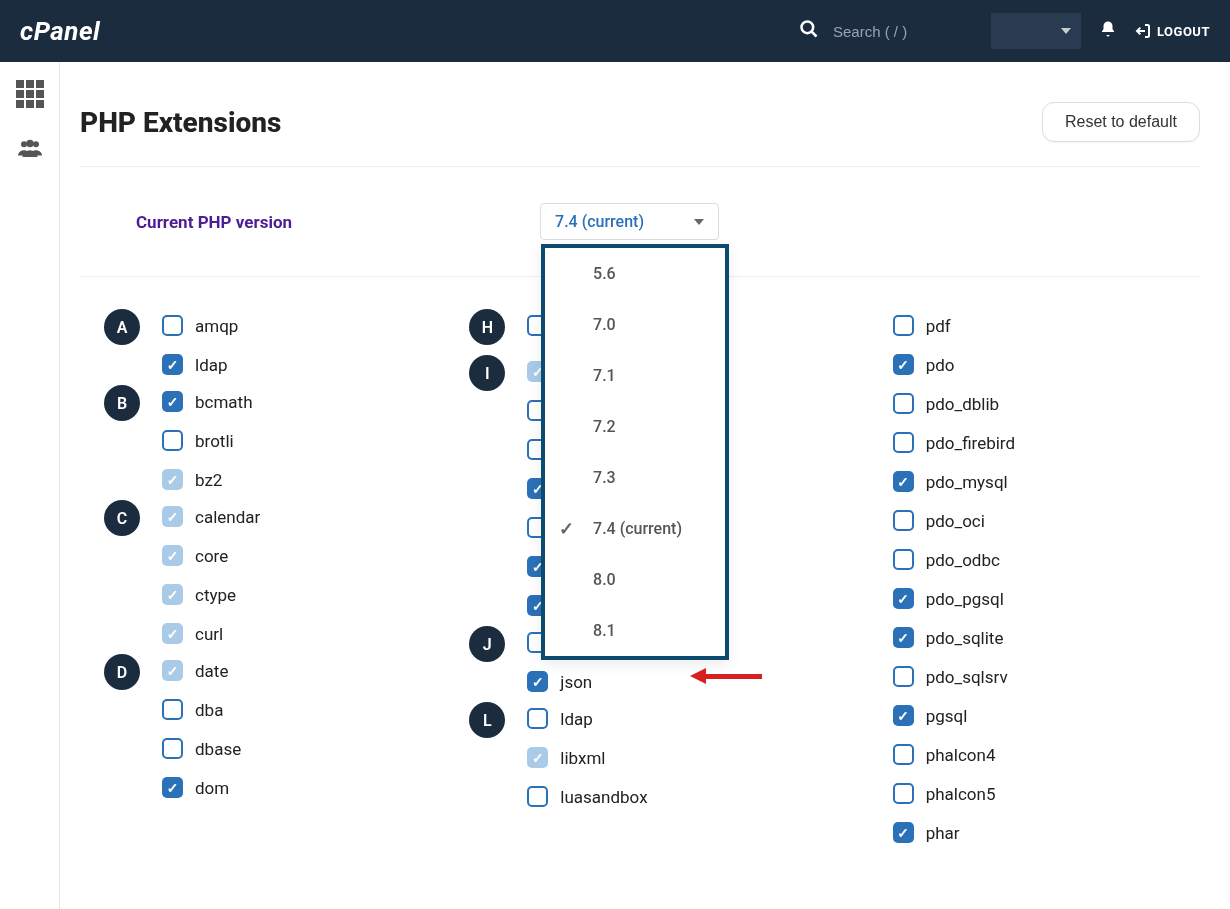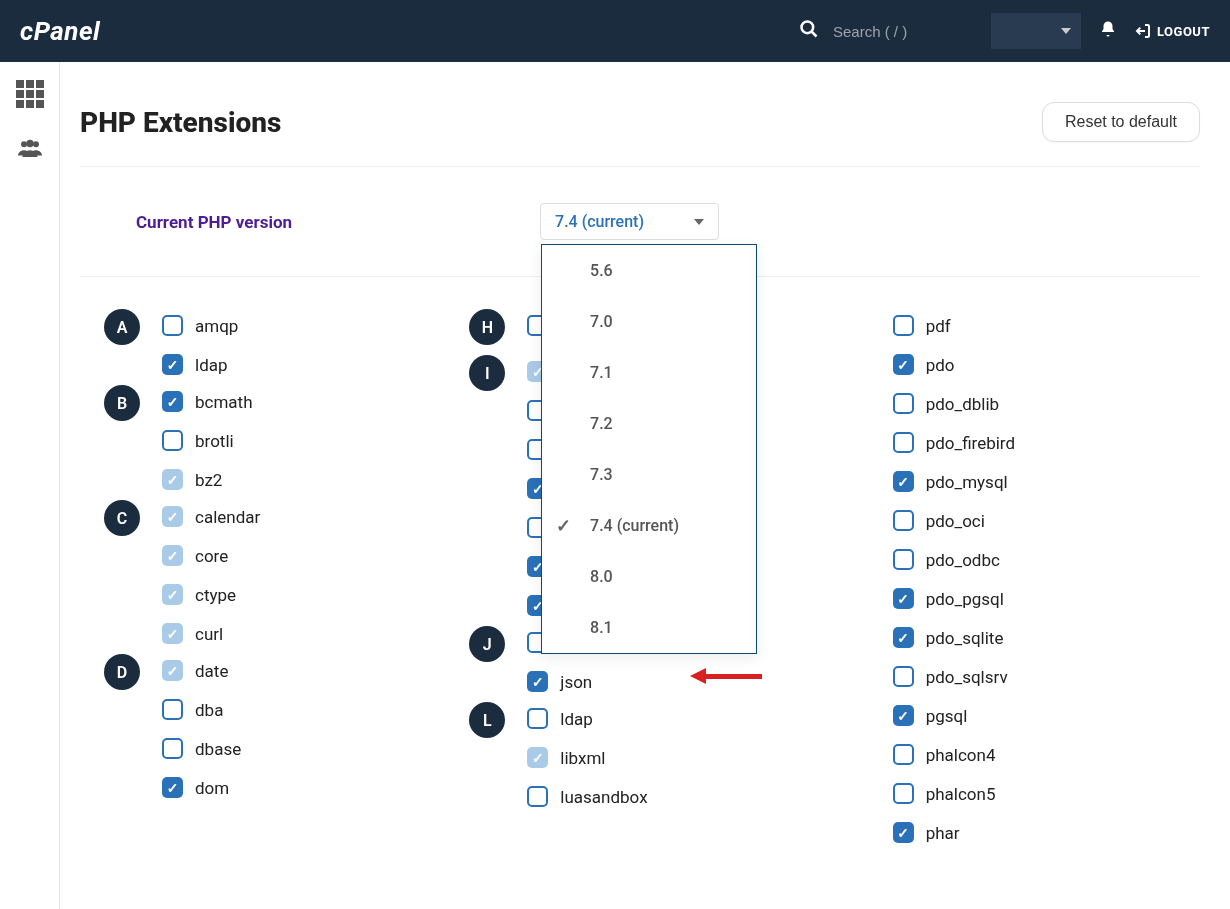--- a/index.html
+++ b/index.html
@@ -166,23 +166,23 @@
     border-left: 5px solid transparent;
     border-right: 5px solid transparent;
     border-top: 6px solid #666;
   }
 
   
   .dropdown {
     position: absolute;
     top: 40px;
     left: 0;
-    width: 216px;
+    width: 188px;
     background: #fff;
-    border: 1px solid #0c4a6e;
+    border: 4px solid #0c4a6e;
     box-shadow: 0 4px 14px rgba(0,0,0,0.08);
     z-index: 100;
   }
   .dropdown-item {
     display: flex;
     align-items: center;
     padding: 16px 18px 16px 48px;
     font-size: 16px;
     color: #555;
     position: relative;

